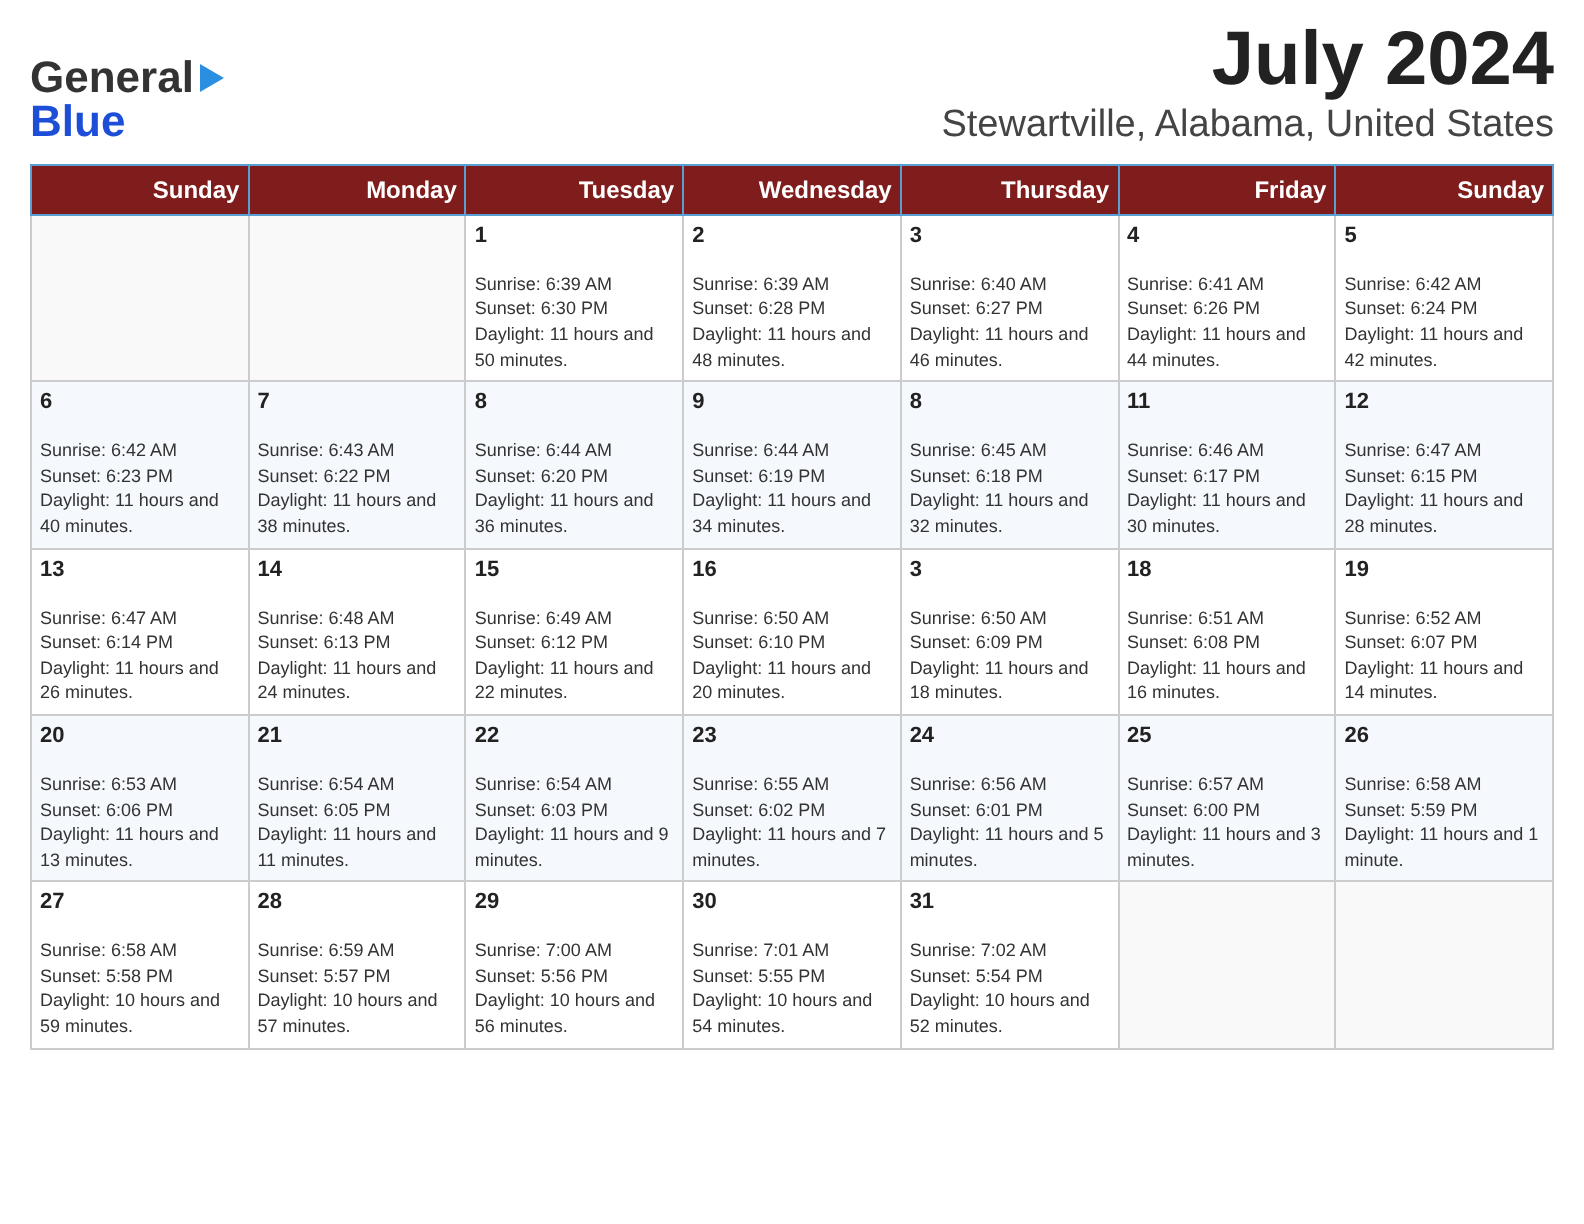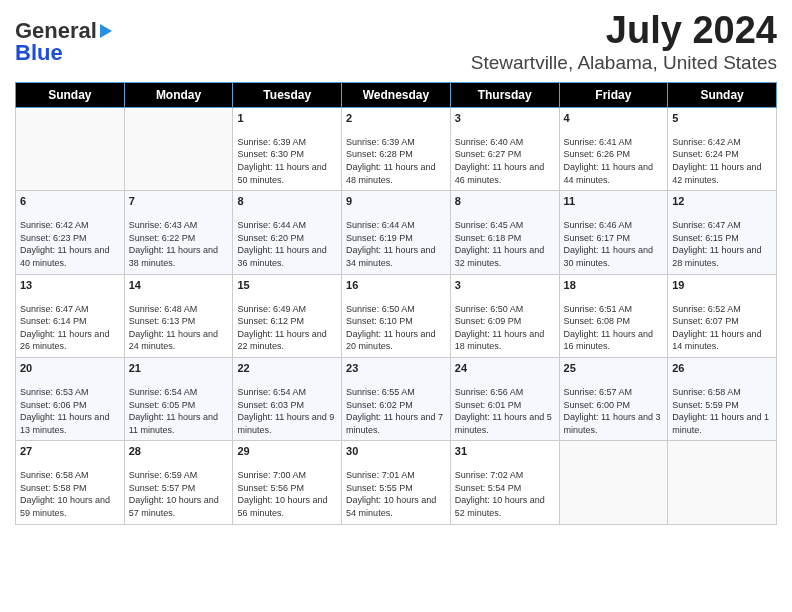--- a/index.html
+++ b/index.html
@@ -10,21 +10,21 @@
       min-height: 612px;
     }
     .page {
       width: 792px;
       padding: 10px 15px 15px 15px;
       background: #fff;
     }
     .header {
       display: flex;
       justify-content: space-between;
-      align-items: center;
+      align-items: flex-end;
       margin-bottom: 8px;
     }
     .logo {
       display: flex;
       flex-direction: column;
       align-items: flex-start;
     }
     .logo-arrow {
       display: inline-block;
       width: 0;
@@ -47,26 +47,26 @@
     .location {
       font-size: 19px;
       color: #444;
     }
     .calendar {
       width: 100%;
       border-collapse: collapse;
       border: 1px solid #ccc;
     }
     .calendar th {
-      background-color: #000000;
+      background-color: #7f1d1d;
       color: #fff;
       font-size: 12px;
       font-weight: bold;
       padding: 5px 4px;
-      text-align: center;
+      text-align: right;
       border: 1px solid #5a9fd4;
     }
     .calendar td {
       vertical-align: top;
       padding: 4px 4px;
       border: 1px solid #ccc;
       font-size: 9.5px;
       color: #333;
       width: calc(100% / 7);
       background: #fff;

